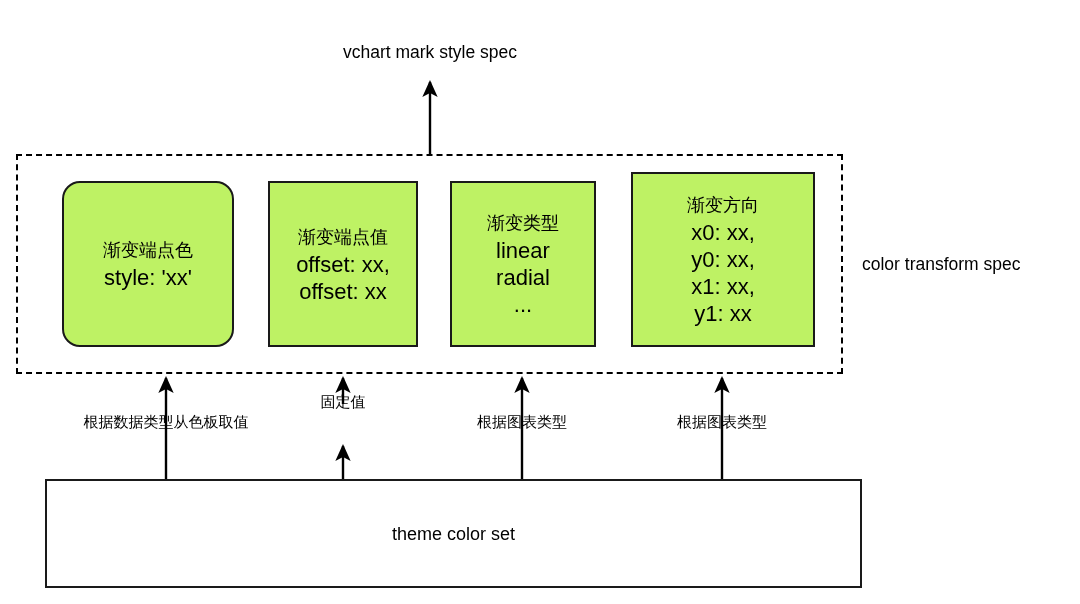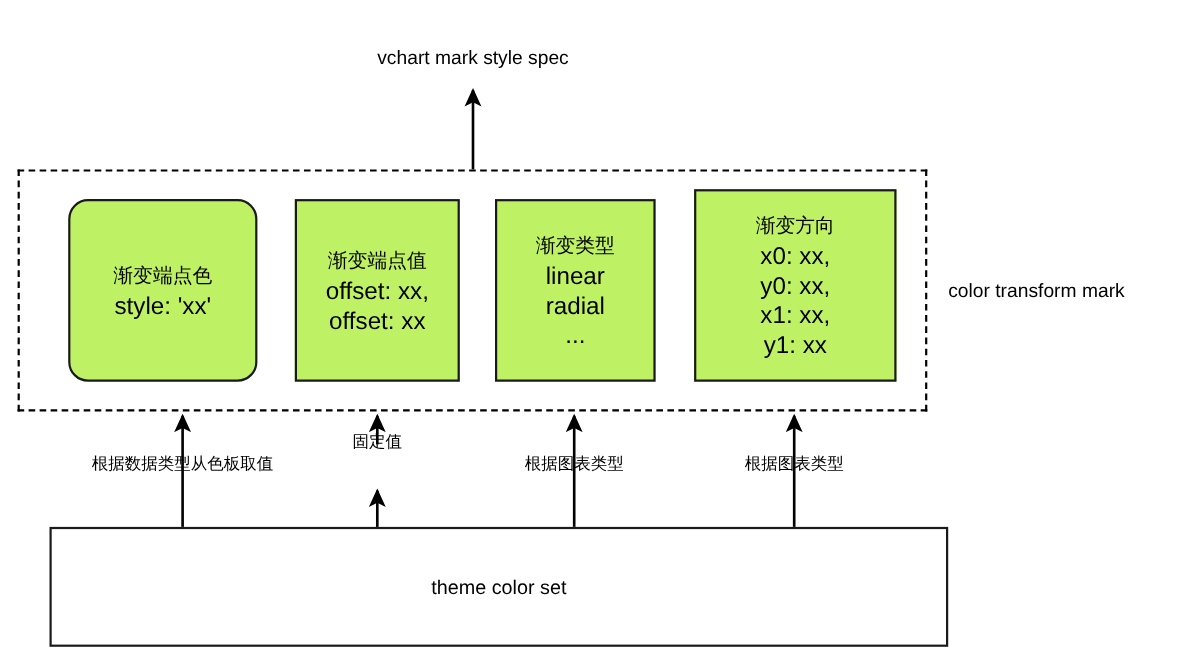--- a/index.html
+++ b/index.html
@@ -142,21 +142,21 @@
 
     <line x1="522" y1="479" x2="522" y2="378" stroke="#000000" stroke-width="2.4" marker-end="url(#arrowhead)"></line>
 
     <line x1="722" y1="479" x2="722" y2="378" stroke="#000000" stroke-width="2.4" marker-end="url(#arrowhead)"></line>
   </svg>
 
   <div class="diagram-title">vchart mark style spec</div>
 
   <div class="pipe-container"></div>
 
-  <div class="pipe-label">color transform mark</div>
+  <div class="pipe-label">color transform spec</div>
 
   <div class="node-box" id="box-gradient-color">
     <div class="line cjk">渐变端点色</div>
     <div class="line">style: 'xx'</div>
   </div>
 
   <div class="node-box" id="box-gradient-type">
     <div class="line cjk">渐变类型</div>
     <div class="line">linear</div>
     <div class="line">radial</div>

